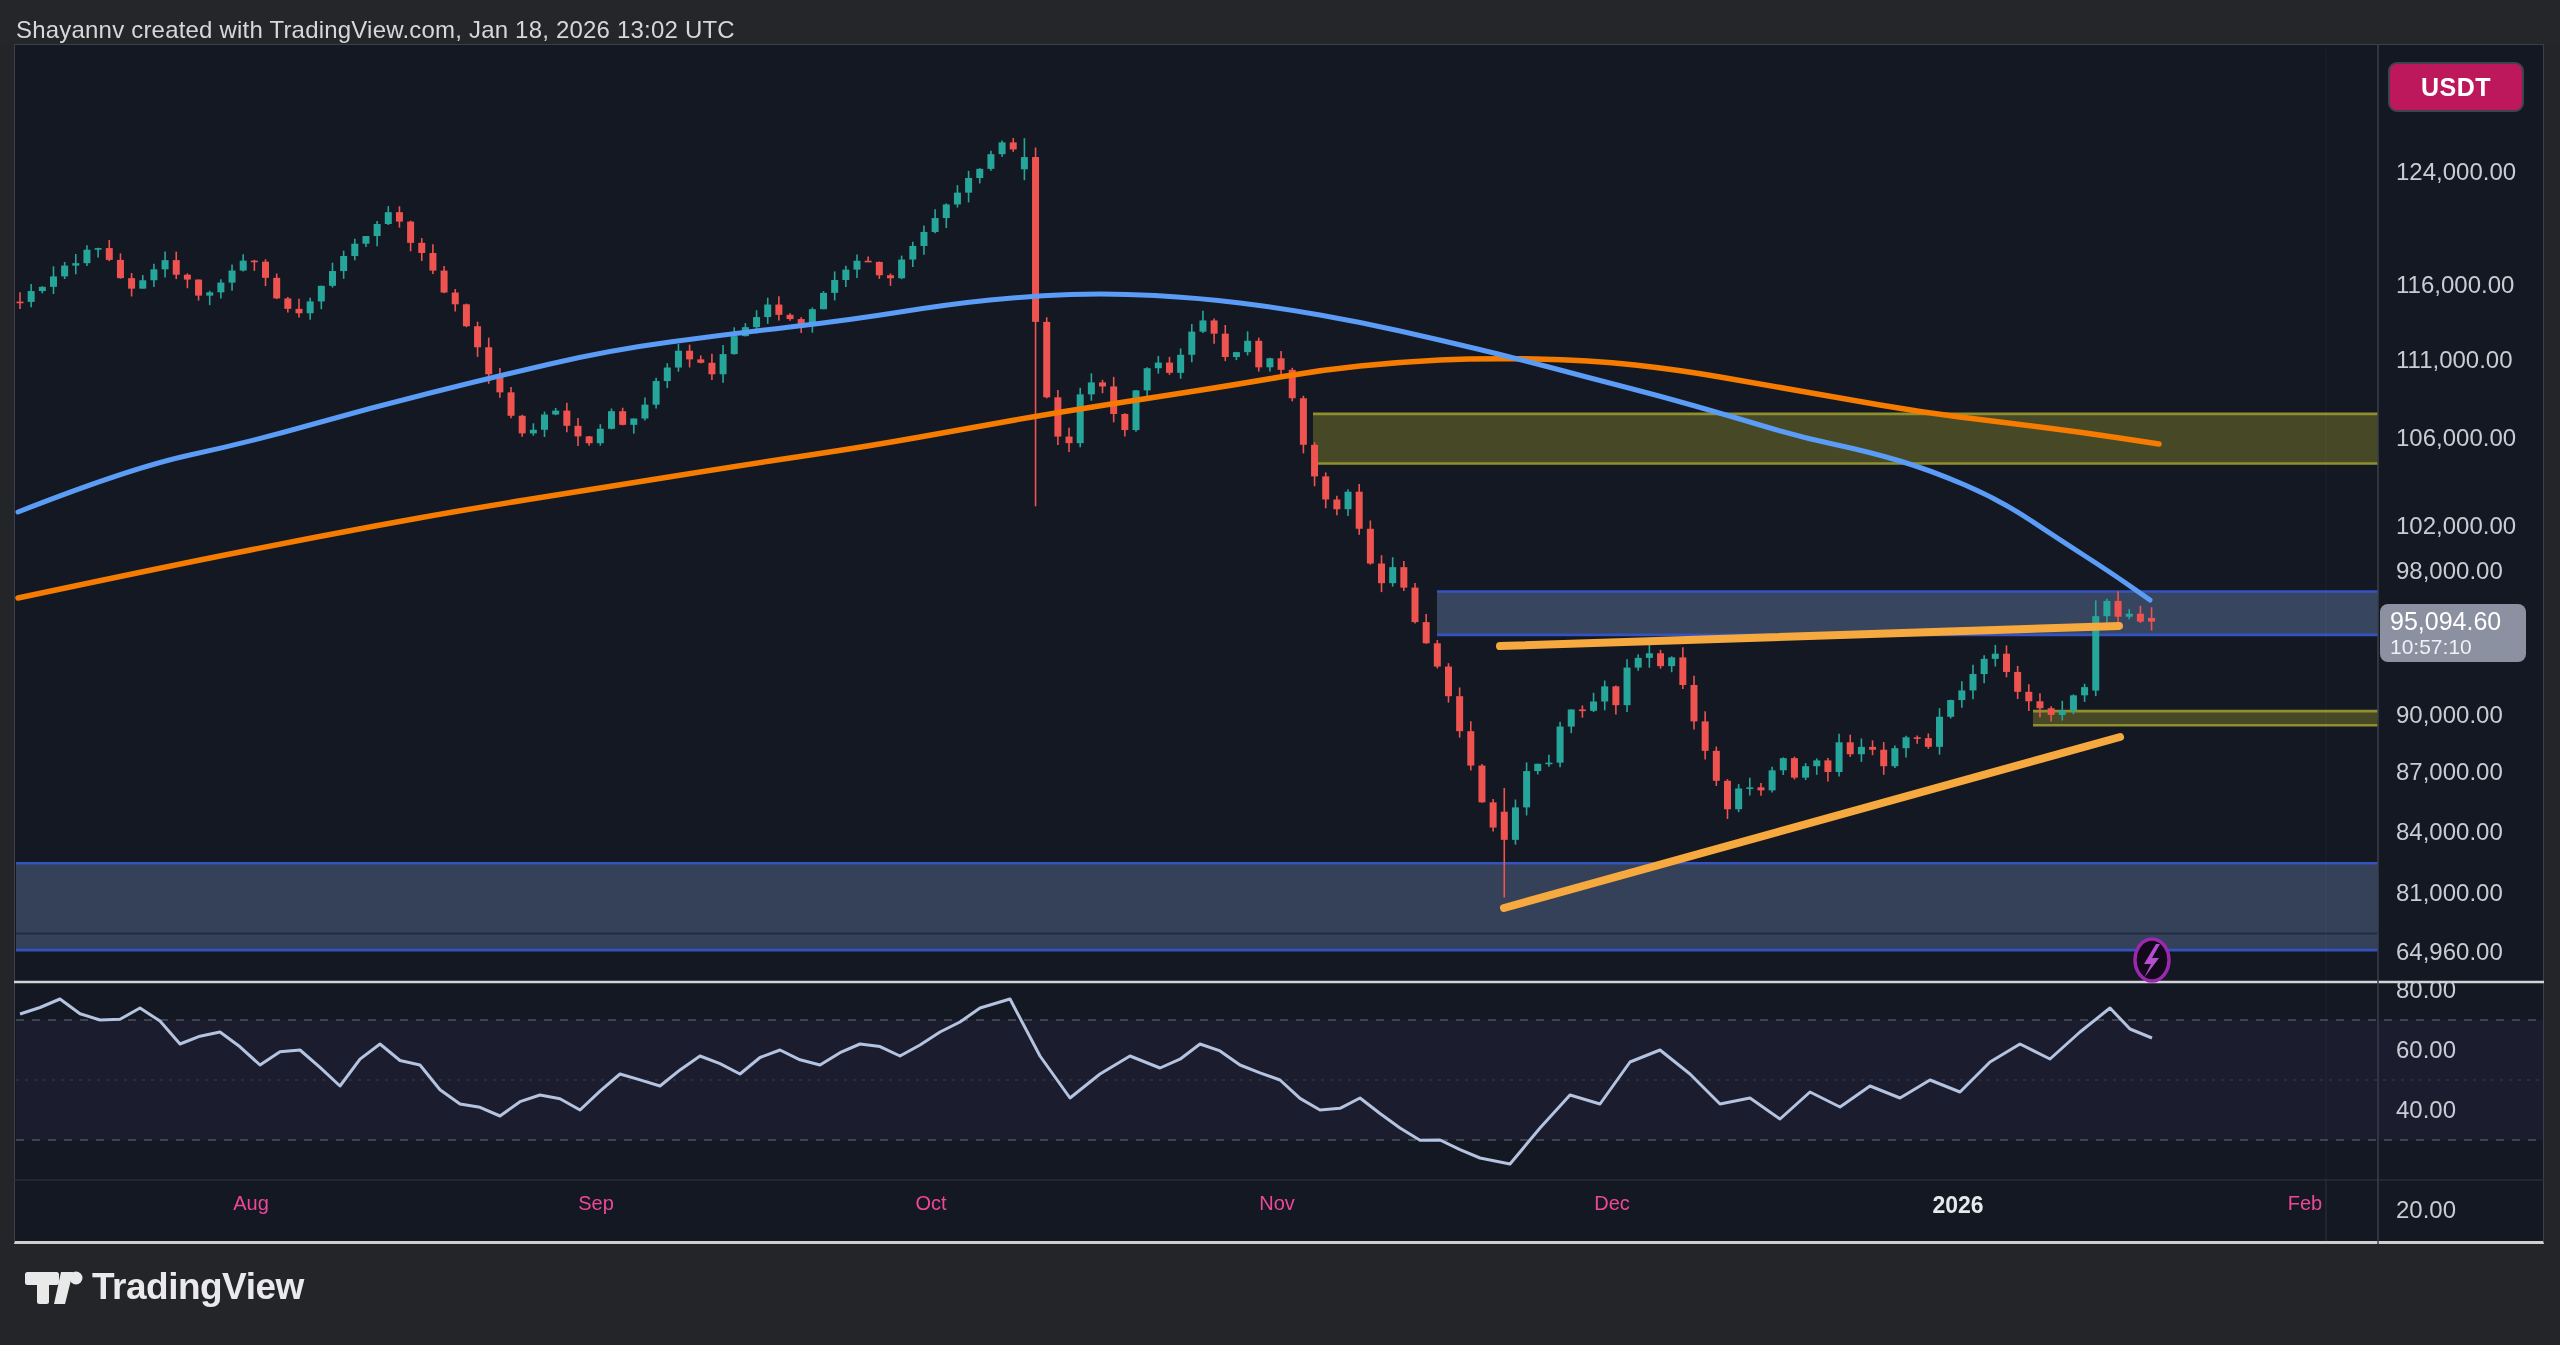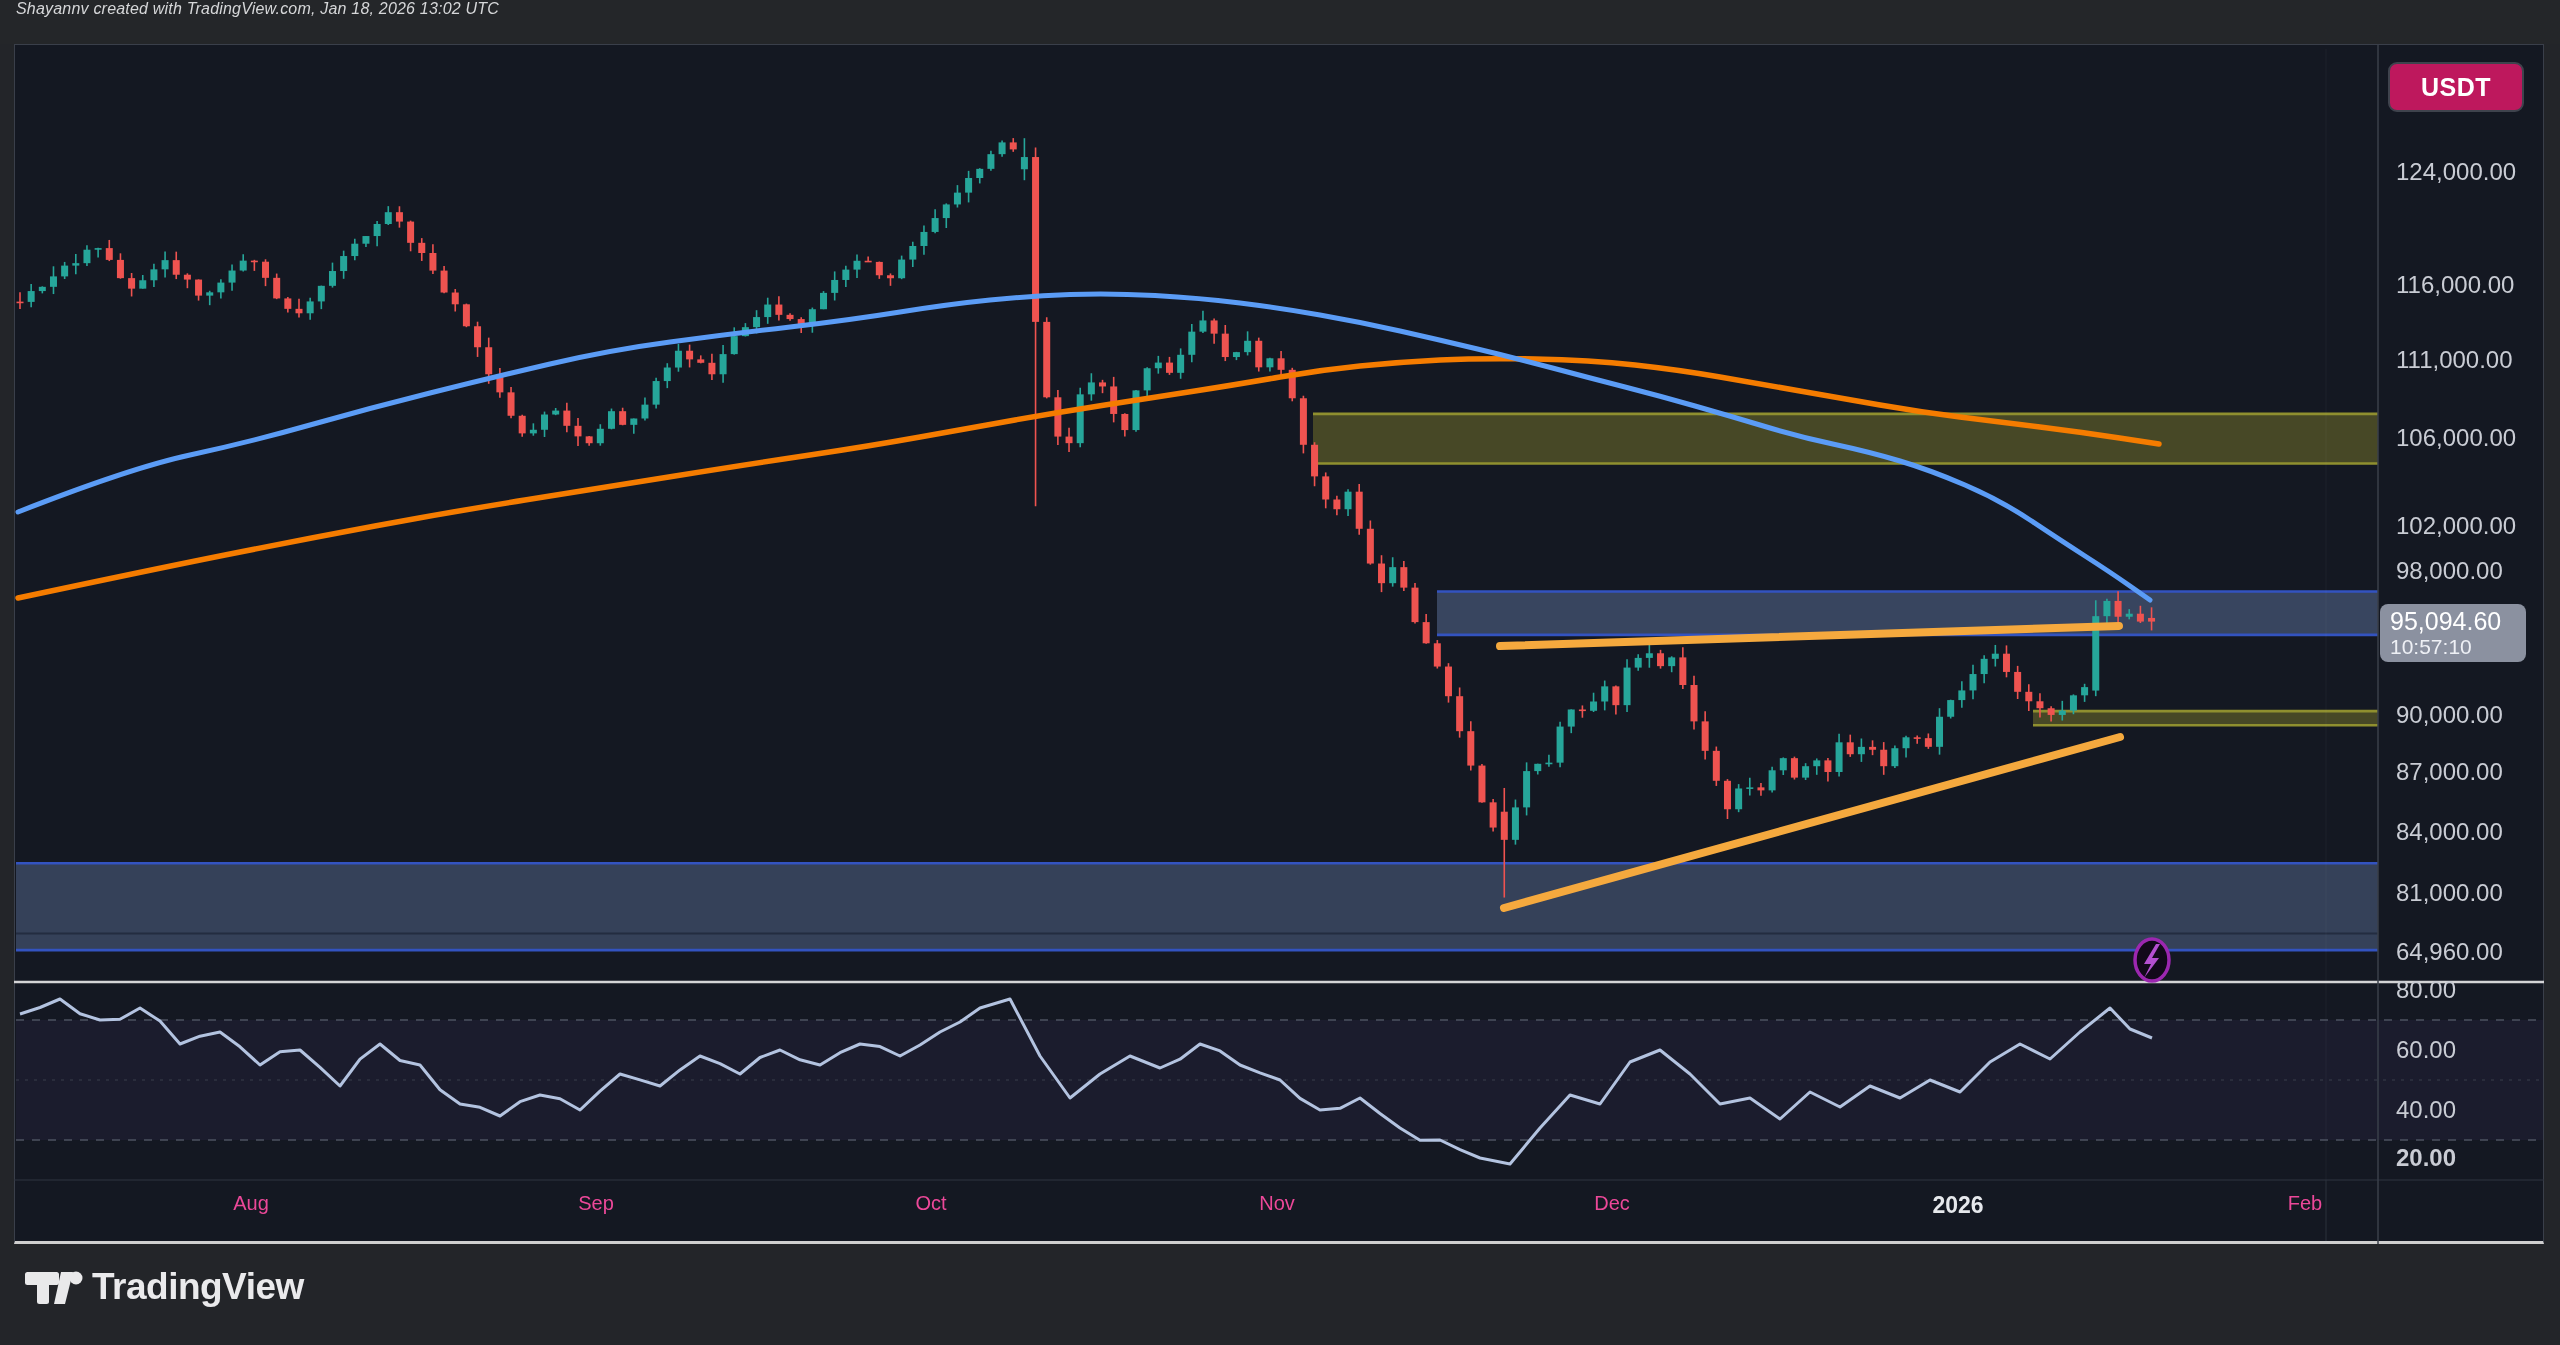--- a/index.html
+++ b/index.html
@@ -1,19 +1,19 @@
 <!DOCTYPE html>
 <html><head>
 <meta charset="utf-8">
 <style>
   html,body{margin:0;padding:0;background:#232529;}
   body{width:2560px;height:1345px;position:relative;overflow:hidden;
        font-family:"Liberation Sans",sans-serif;-webkit-font-smoothing:antialiased;}
   .abs{position:absolute;}
-  .credit{left:16px;top:0;font-size:16px;color:#d6d7d9;letter-spacing:.2px;font-style:italic;}
+  .credit{left:16px;top:16px;font-size:24px;color:#d6d7d9;letter-spacing:.2px;}
   .chart-shell{left:14px;top:44px;width:2530px;height:1200px;background:#141822;
        border:1px solid #3a3f4a;border-bottom:3px solid #cfcfcf;box-sizing:border-box;}
   #overlay-svg{left:0;top:0;}
   .usdt-badge{left:2388px;top:62px;width:132px;height:46px;background:#be185d;
        border:2px solid #3f434d;border-radius:9px;color:#fff;font-size:25px;font-weight:bold;
        display:flex;align-items:center;justify-content:center;letter-spacing:.5px;z-index:4;}
   .axis-label{left:2396px;height:28px;line-height:28px;font-size:24px;color:#c9ccd4;white-space:nowrap;z-index:3;}
   .time-label{top:1192px;font-size:20px;color:#ec4899;transform:translateX(-50%);white-space:nowrap;z-index:3;}
   .time-label.bold{font-weight:bold;color:#e6e8ec;font-size:23px;}
   .price-tag{left:2380px;top:604px;width:146px;height:58px;background:#8b91a0;border-radius:8px;
@@ -468,21 +468,21 @@
     <div class="abs axis-label" style="top: 512px;">102,000.00</div>
     <div class="abs axis-label" style="top: 556.622px;">98,000.00</div>
     <div class="abs axis-label" style="top: 700.879px;">90,000.00</div>
     <div class="abs axis-label" style="top: 758.309px;">87,000.00</div>
     <div class="abs axis-label" style="top: 817.753px;">84,000.00</div>
     <div class="abs axis-label" style="top: 879.36px;">81,000.00</div>
     <div class="abs axis-label" style="top: 937.871px;">64,960.00</div>
     <div class="abs axis-label" style="top: 976px;">80.00</div>
     <div class="abs axis-label" style="top: 1036px;">60.00</div>
     <div class="abs axis-label" style="top: 1096px;">40.00</div>
-    <div class="abs axis-label" style="top: 1144px; font-weight: bold;">20.00</div>
+    <div class="abs axis-label" style="top: 1196px;">20.00</div>
     <div class="abs time-label" style="left: 251px;">Aug</div>
     <div class="abs time-label" style="left: 596px;">Sep</div>
     <div class="abs time-label" style="left: 931px;">Oct</div>
     <div class="abs time-label" style="left: 1277px;">Nov</div>
     <div class="abs time-label" style="left: 1612px;">Dec</div>
     <div class="abs time-label bold" style="left: 1958px;">2026</div>
     <div class="abs time-label" style="left: 2305px;">Feb</div>
   </div>
 
 <div class="abs hit" style="left:2379px;top:45px;width:164px;height:1135px;"></div>

